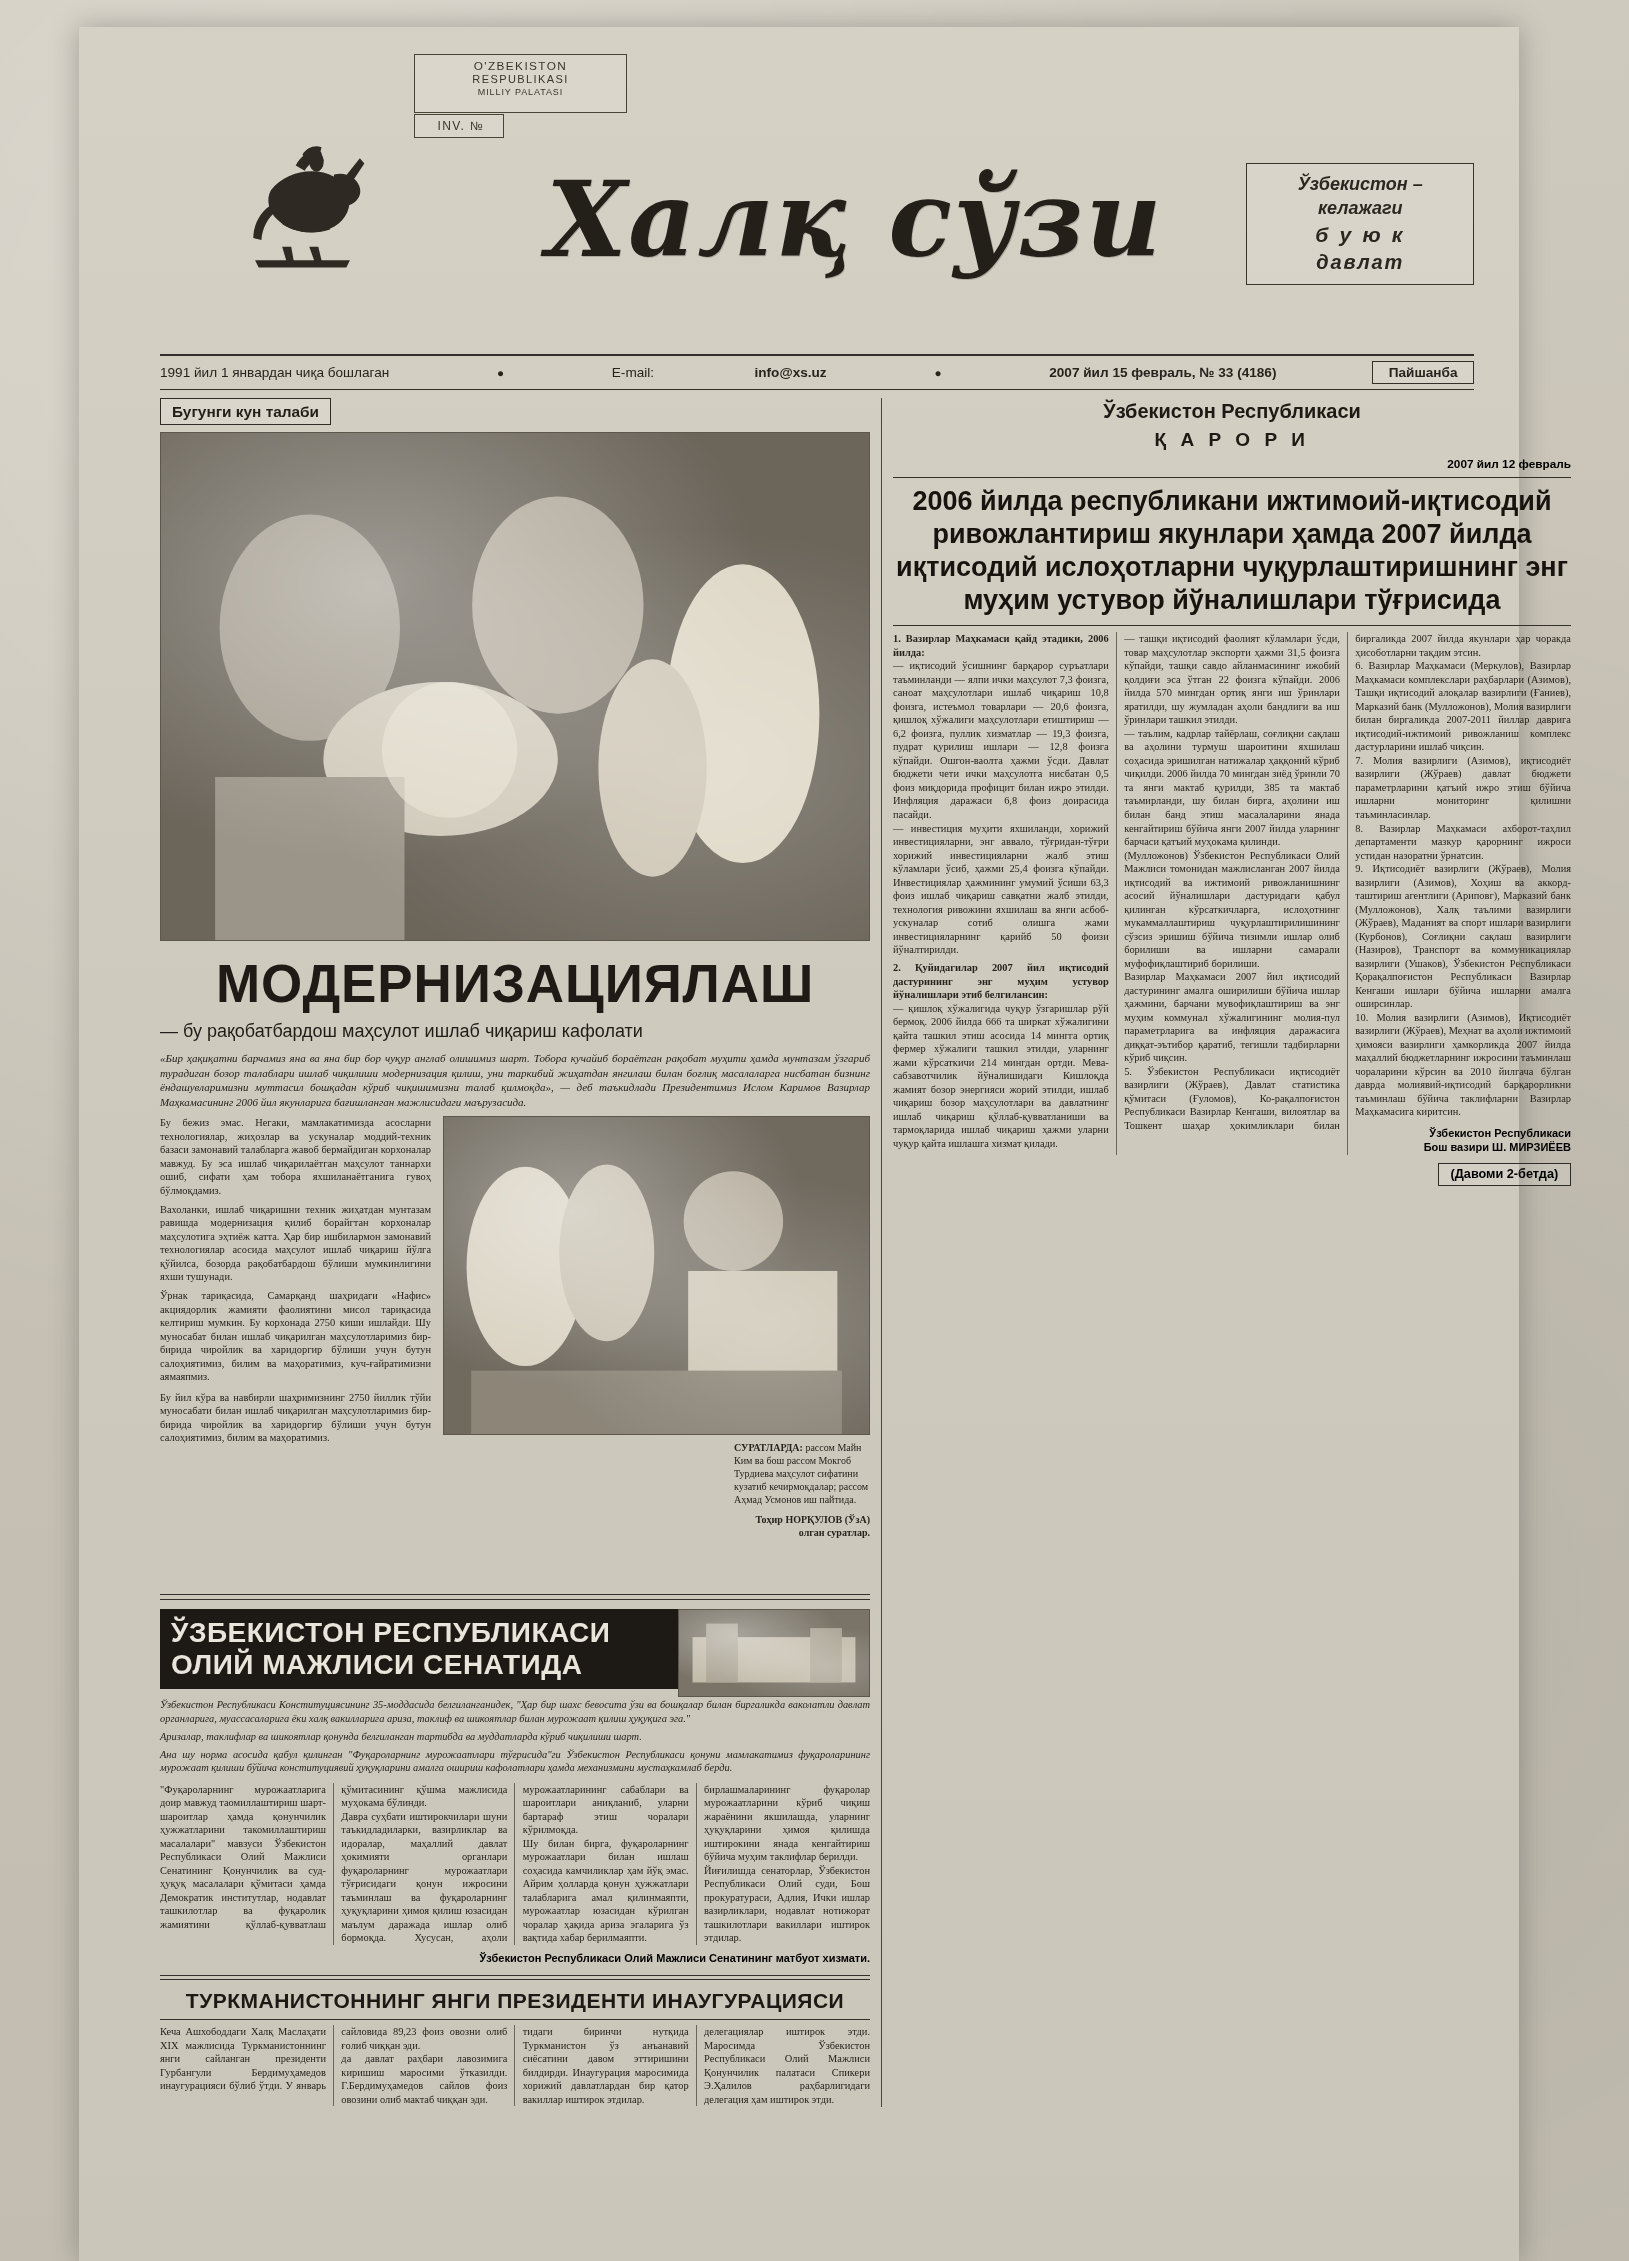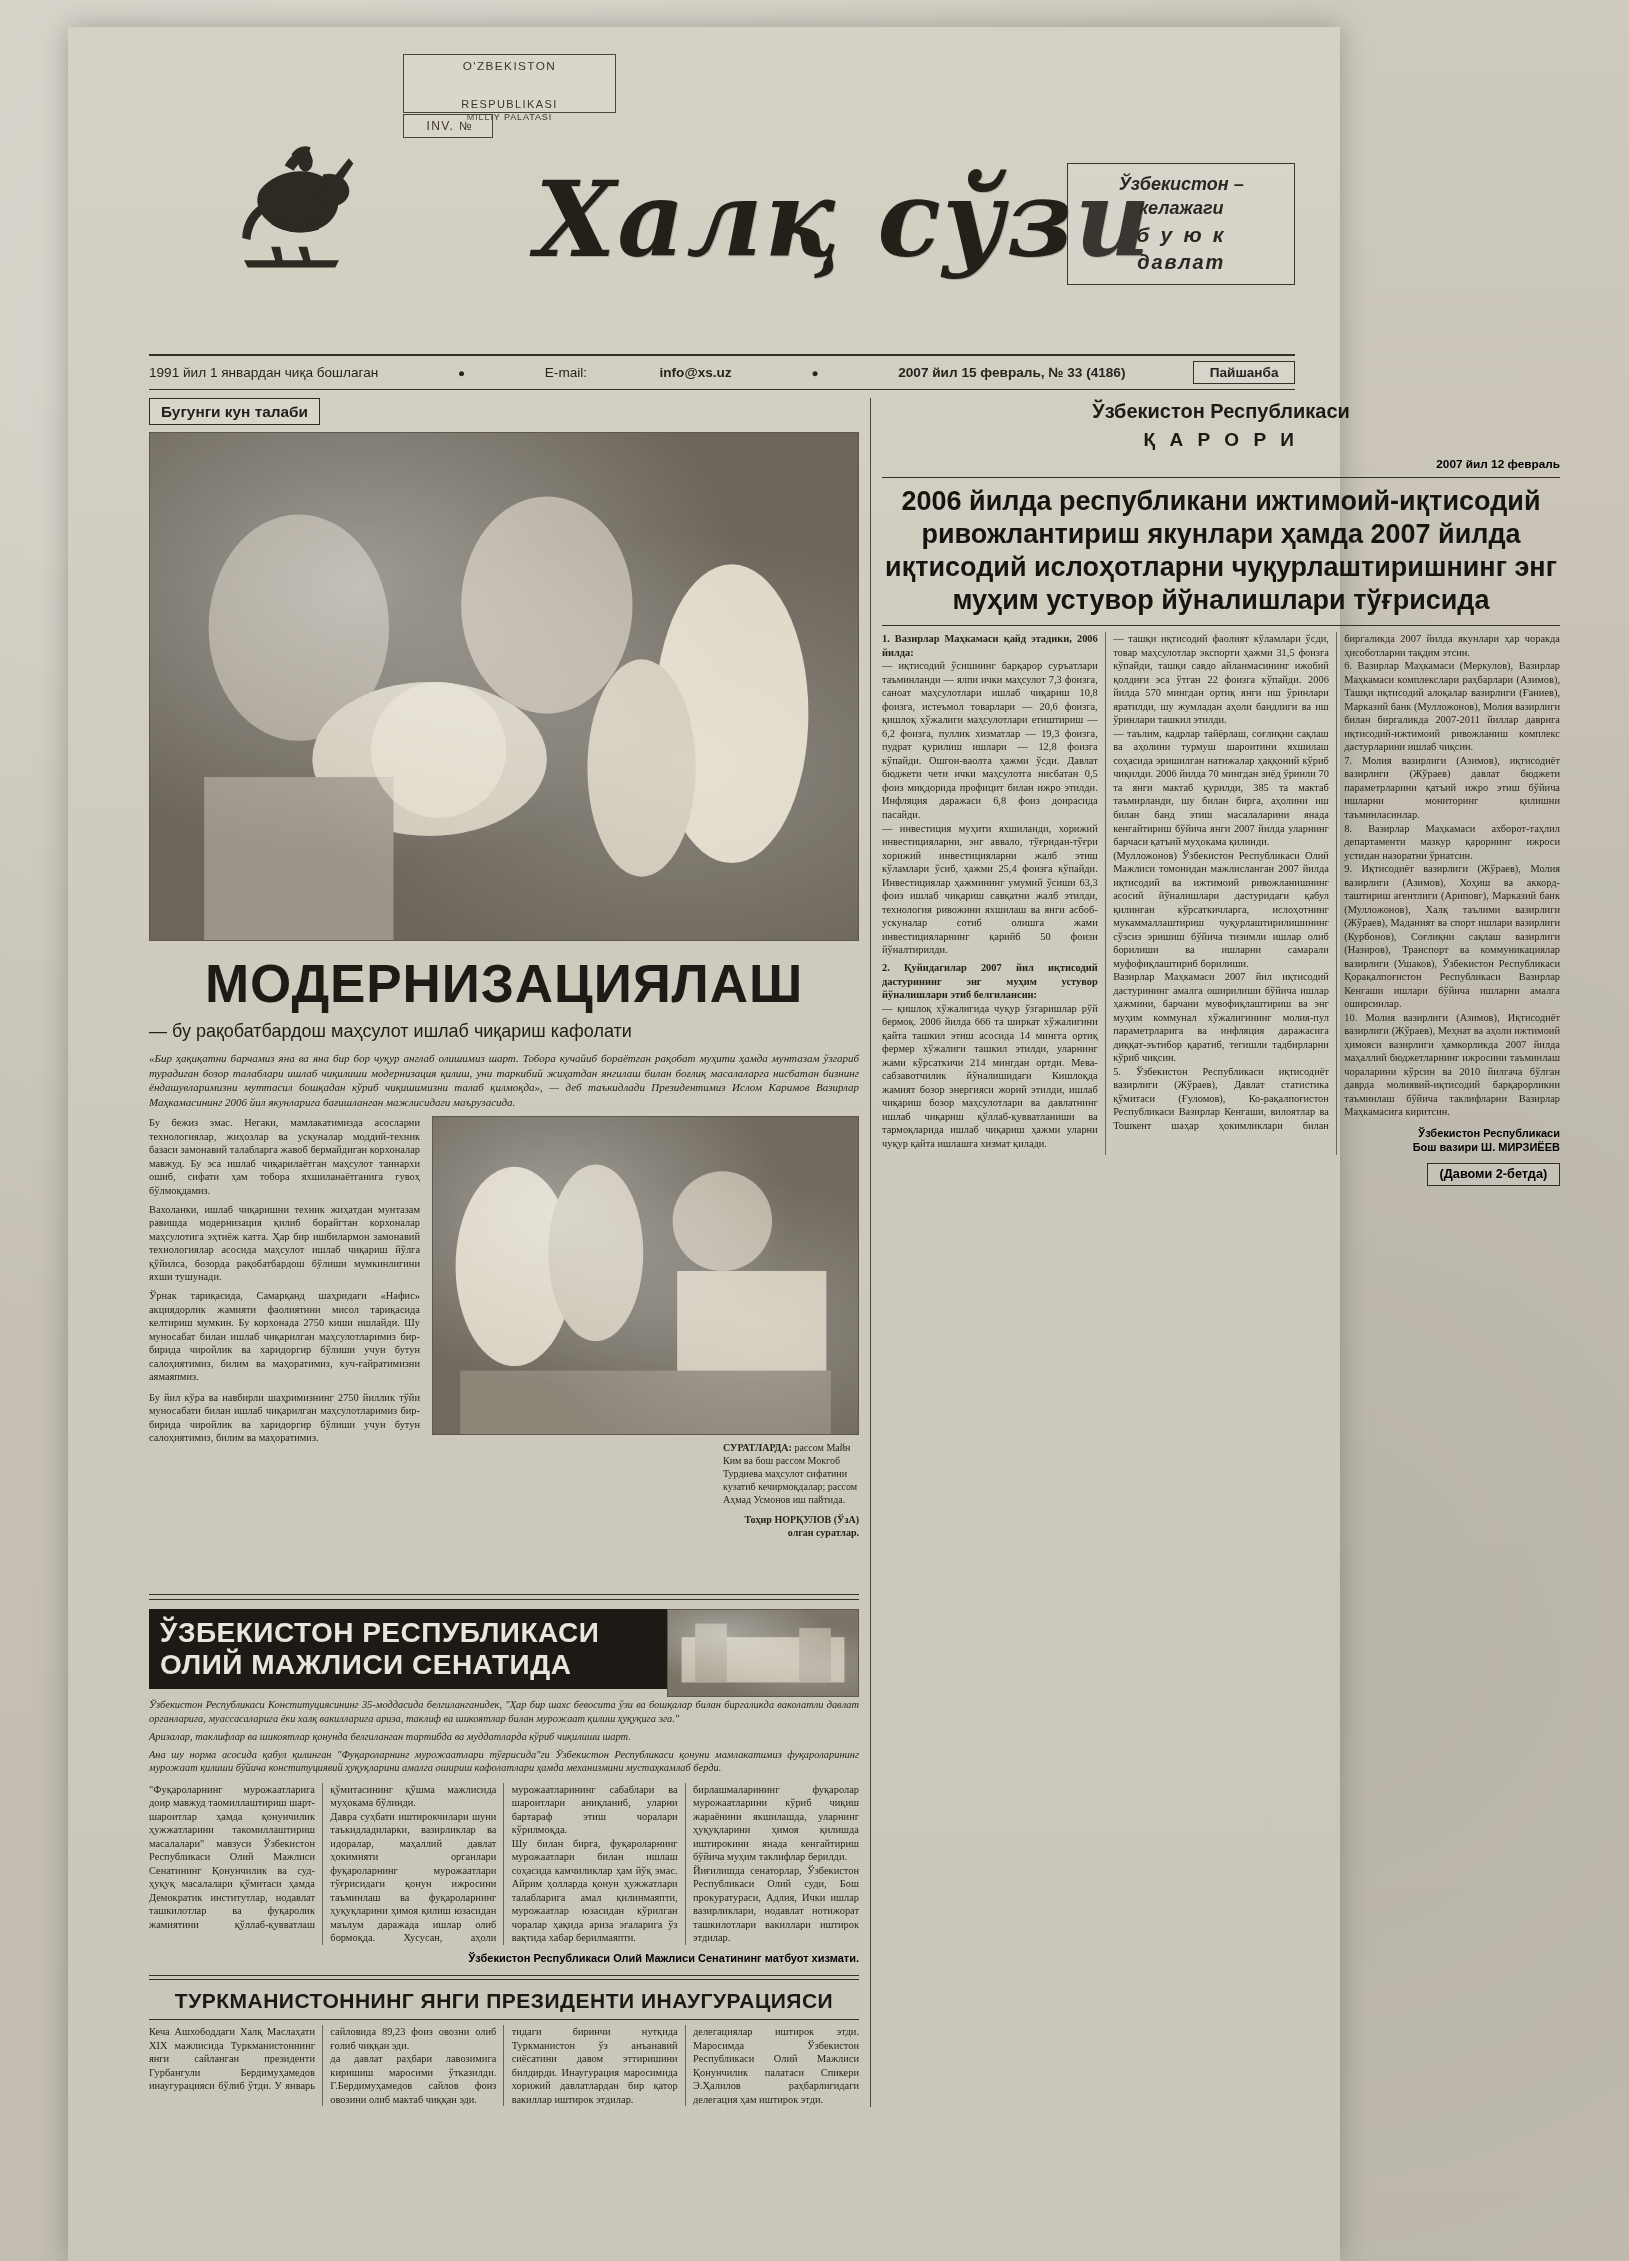--- a/index.html
+++ b/index.html
@@ -8,33 +8,33 @@
     width:1629px;height:2292px;position:relative;
     background:#c9c4b8;
     background-image:
       radial-gradient(circle at 20% 15%, rgba(255,255,255,.30), rgba(255,255,255,0) 45%),
       radial-gradient(circle at 80% 70%, rgba(0,0,0,.06), rgba(0,0,0,0) 55%),
       linear-gradient(180deg,#cfcabe 0%,#c6c1b4 40%,#c2bdb0 100%);
     overflow:hidden;
     box-sizing:border-box;
   }
   .sheet{
-    position:absolute;left:68px;top:27px;width:1272px;height:2234px;
+    position:absolute;left:79px;top:27px;width:1440px;height:2234px;
     background:#d3cec2;
     background-image:linear-gradient(180deg,#d6d1c5 0%,#cec9bd 50%,#cbc6ba 100%);
     box-shadow:0 0 27px rgba(0,0,0,.25);
   }
   
   .stamp{
     position:absolute;left:335px;top:27px;width:213px;height:59px;
     border:1.4px solid #4a4437;color:#3b352b;font-family:"Liberation Sans",sans-serif;
     font-size:11.8px;letter-spacing:1.4px;text-align:center;line-height:1.25;padding-top:3.6px;
     box-sizing:border-box;background:rgba(255,255,255,.12);
   }
-  .stamp .l2{font-size:11px;margin-top:25px;}
+  .stamp .l2{font-size:11px;}
   .stamp .l3{font-size:9px;letter-spacing:0.9px;}
   .stamp .inv{
     position:absolute;left:-0.9px;bottom:-26px;width:90px;height:24.4px;border:1.4px solid #4a4437;
     font-size:12px;text-align:center;padding:4.5px 0 0 3.6px;box-sizing:border-box;background:rgba(255,255,255,.12);
   }
   .horse{position:absolute;left:149px;top:84px;width:149px;height:163px;}
   .title{
     position:absolute;left:312px;top:131px;width:927px;text-align:center;
     font-family:"DejaVu Serif",serif;font-weight:bold;font-style:italic;
     font-size:104px;color:#23201a;letter-spacing:1.8px;

